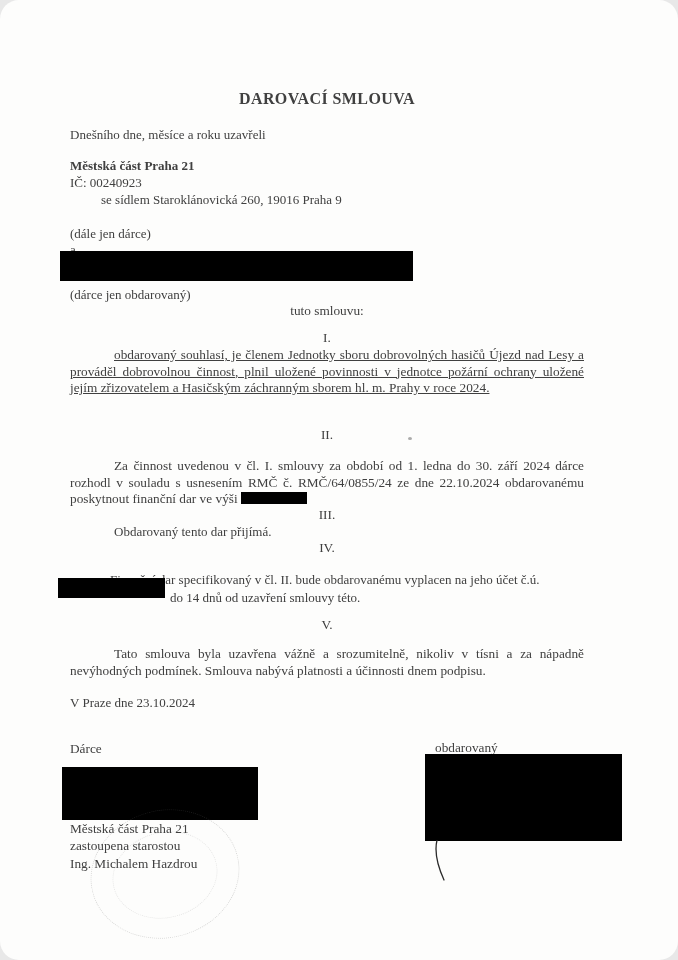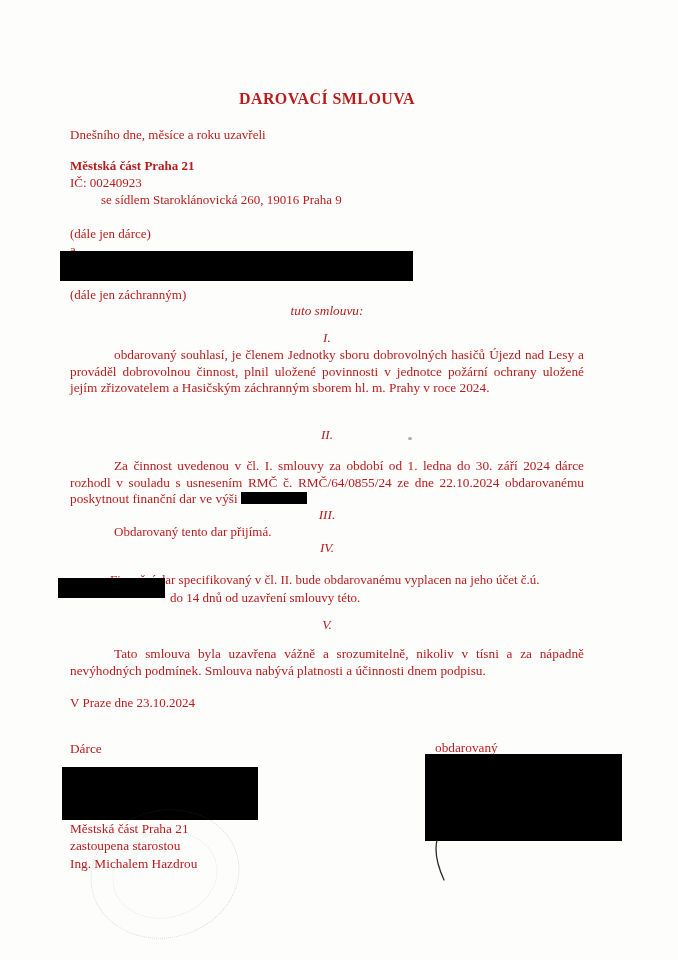--- a/index.html
+++ b/index.html
@@ -17,21 +17,21 @@
   }
   .abs{position:absolute;}
   .doc-title{
     left:70px;top:90px;width:514px;
     text-align:center;
     font-weight:bold;
     font-size:16px;
     letter-spacing:.4px;
   }
   .line{font-size:13px;line-height:17px;white-space:nowrap;}
-  .centered{left:70px;width:514px;text-align:center;font-size:13.3px;font-style:italic;}
+  .centered{left:70px;width:514px;text-align:center;font-size:13.3px;}
   .para{
     left:70px;width:514px;
     font-size:13.3px;line-height:16.5px;
     text-align:justify;
     text-indent:44px;
   }
   .redaction{background:#000;}
   .inline-redaction{
     display:inline-block;
     width:66px;height:12px;
@@ -48,40 +48,40 @@
   }
   .stamp-outer{left:90px;top:810px;width:148px;height:126px;transform:rotate(-14deg);}
   .stamp-inner{left:112px;top:832px;width:104px;height:84px;transform:rotate(-14deg);opacity:.35;}
   .scan-dot{
     width:4px;height:3px;background:rgba(90,90,90,.5);border-radius:50%;
   }
 </style>
 </head>
 <body>
 
-<div class="page" style="background: rgb(253, 253, 252); color: #b91c1c;">
+<div class="page" style="background: rgb(253, 253, 252); color: #404040; border-radius: 19px;">
 
   <div class="abs doc-title">DAROVACÍ SMLOUVA</div>
 
   <div class="abs line" style="left:70px;top:126px;">Dnešního dne, měsíce a roku uzavřeli</div>
 
   <div class="abs line" style="left:70px;top:157px;font-weight:bold;">Městská část Praha 21</div>
   <div class="abs line" style="left:70px;top:174px;">IČ: 00240923</div>
   <div class="abs line" style="left:70px;top:191px;margin-left:31px;">se sídlem Staroklánovická 260, 19016 Praha 9</div>
   <div class="abs line" style="left:70px;top:225px;">(dále jen dárce)</div>
   <div class="abs line" style="left:70px;top:241px;">a</div>
 
   <div class="abs redaction" style="left: 60px; top: 251px; width: 353px; height: 30px; background: rgb(0, 0, 0);"></div>
 
-  <div class="abs line" style="left:70px;top:286px;">(dále jen záchranným)</div>
+  <div class="abs line" style="left:70px;top:286px;">(dárce jen obdarovaný)</div>
 
   <div class="abs centered" style="top:303px;">tuto smlouvu:</div>
 
   <div class="abs centered" style="top:330px;">I.</div>
-  <div class="abs para" style="top:347px;">obdarovaný souhlasí, je členem Jednotky sboru dobrovolných hasičů Újezd nad Lesy a prováděl dobrovolnou činnost, plnil uložené povinnosti v jednotce požární ochrany uložené jejím zřizovatelem a Hasičským záchranným sborem hl. m. Prahy v roce 2024.</div>
+  <div class="abs para" style="top:347px;text-decoration:underline;">obdarovaný souhlasí, je členem Jednotky sboru dobrovolných hasičů Újezd nad Lesy a prováděl dobrovolnou činnost, plnil uložené povinnosti v jednotce požární ochrany uložené jejím zřizovatelem a Hasičským záchranným sborem hl. m. Prahy v roce 2024.</div>
 
   <div class="abs centered" style="top:427px;">II.</div>
   <div class="abs scan-dot" style="left:408px;top:437px;"></div>
   <div class="abs para" style="top:458px;"><span>Za činnost uvedenou v čl. I. smlouvy za období od 1. ledna do 30. září 2024 dárce rozhodl v souladu s usnesením RMČ č. RMČ/64/0855/24 ze dne 22.10.2024 obdarovanému poskytnout finanční dar ve výši</span><span class="inline-redaction" style="background: rgb(0, 0, 0);"></span></div>
 
   <div class="abs centered" style="top:507px;">III.</div>
   <div class="abs line" style="left:114px;top:523px;">Obdarovaný tento dar přijímá.</div>
 
   <div class="abs centered" style="top:540px;">IV.</div>
   <div class="abs line" style="left:70px;top:571px;text-indent:40px;">Finanční dar specifikovaný v čl. II. bude obdarovanému vyplacen na jeho účet č.ú.</div>

